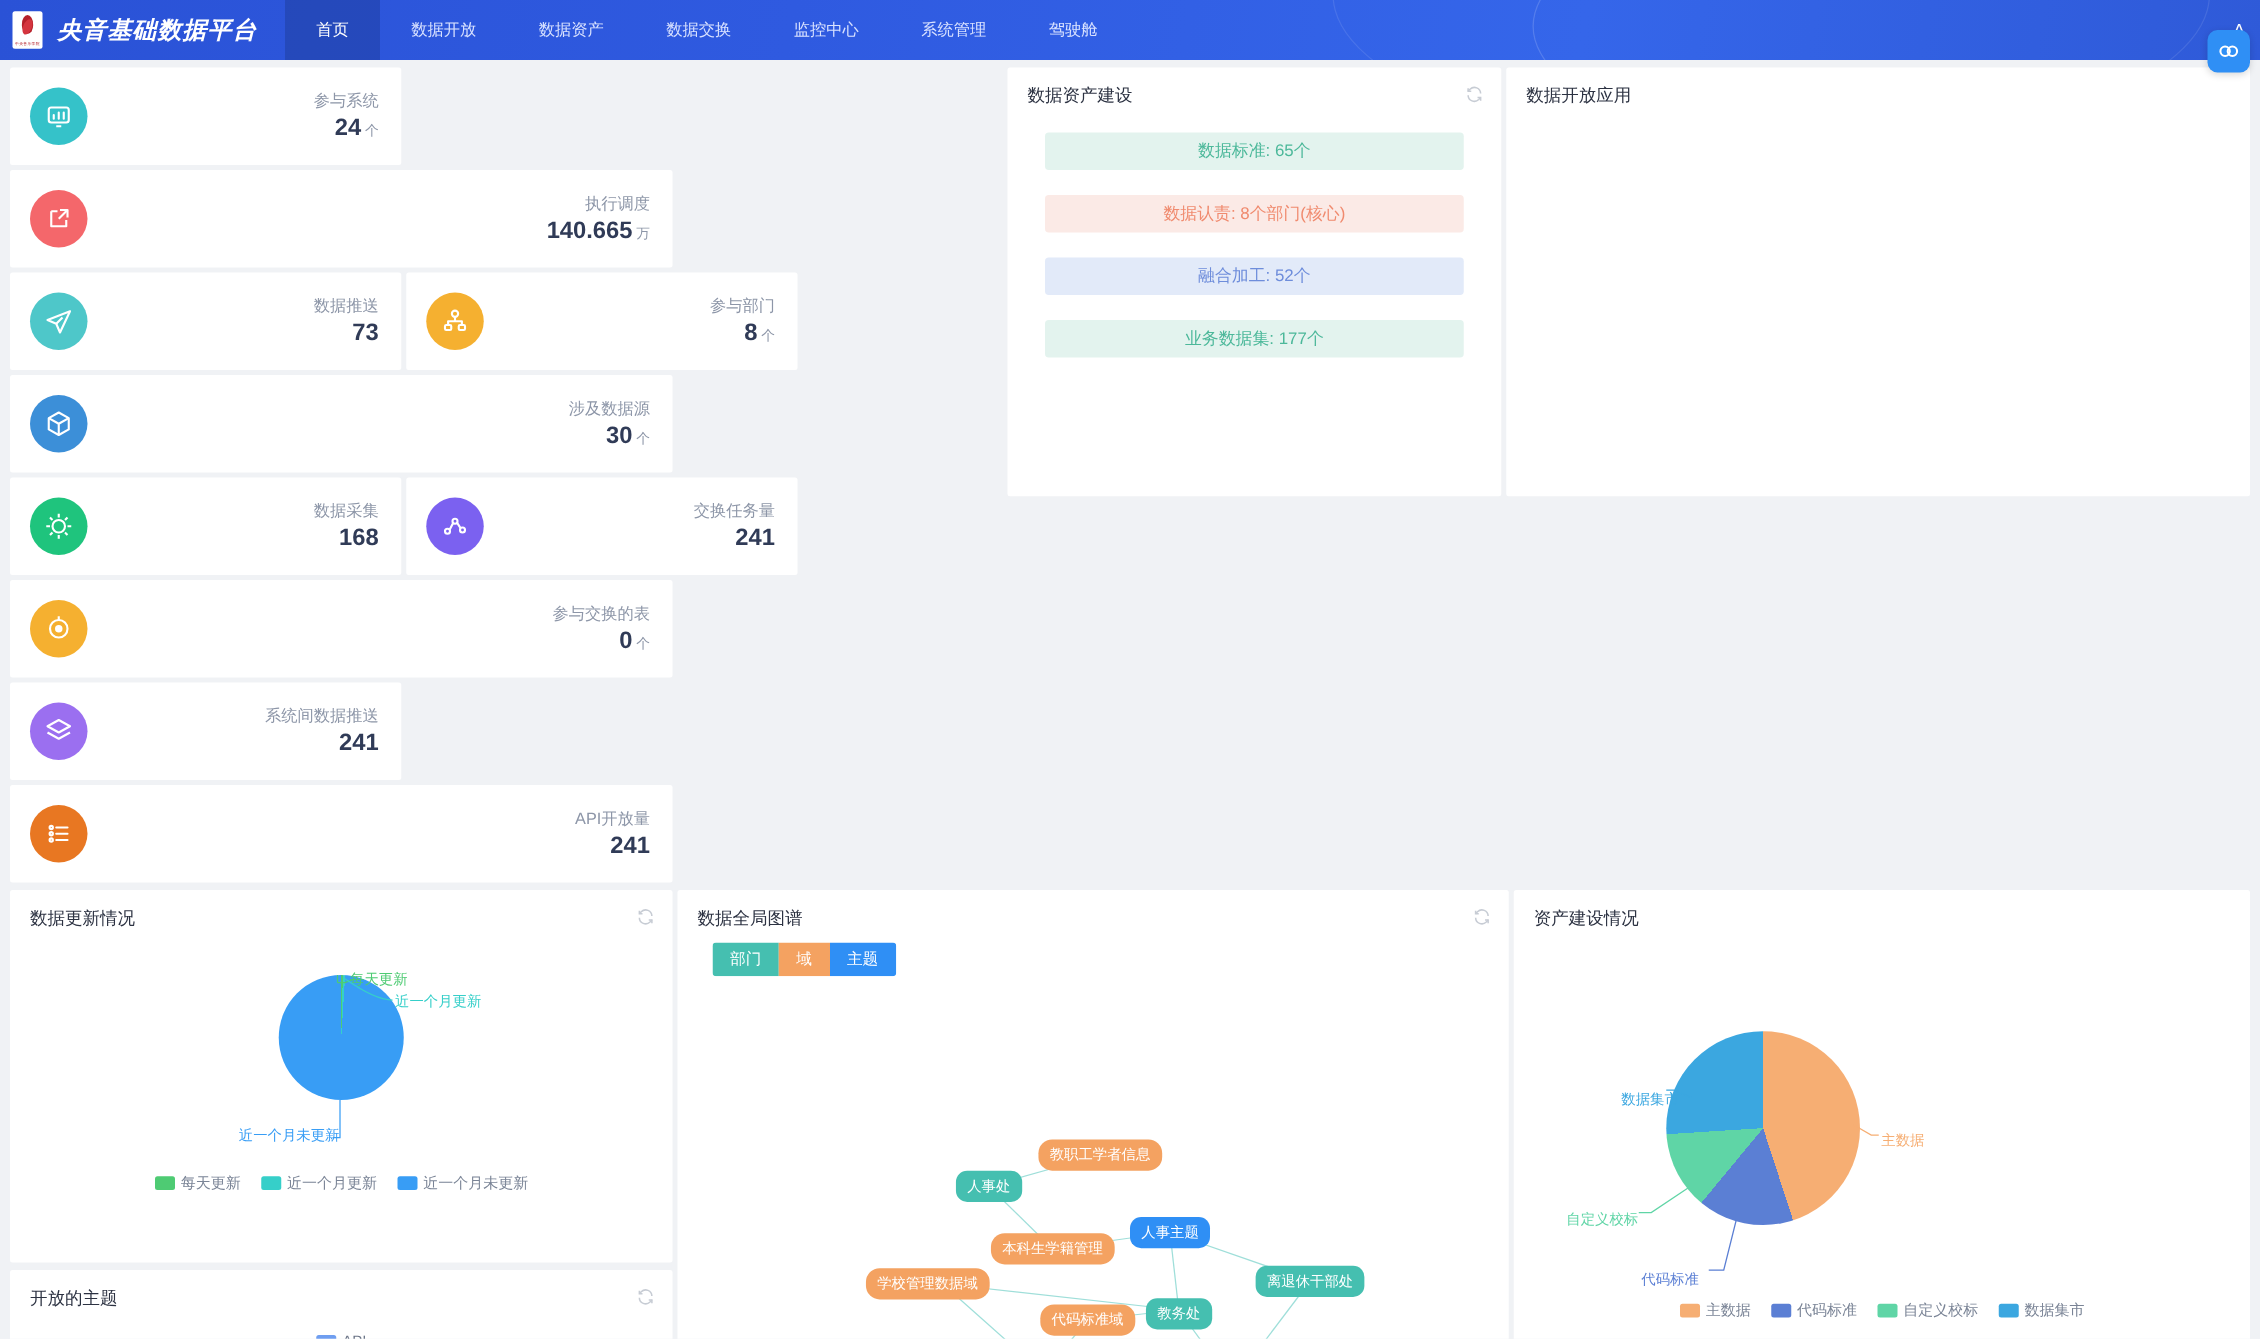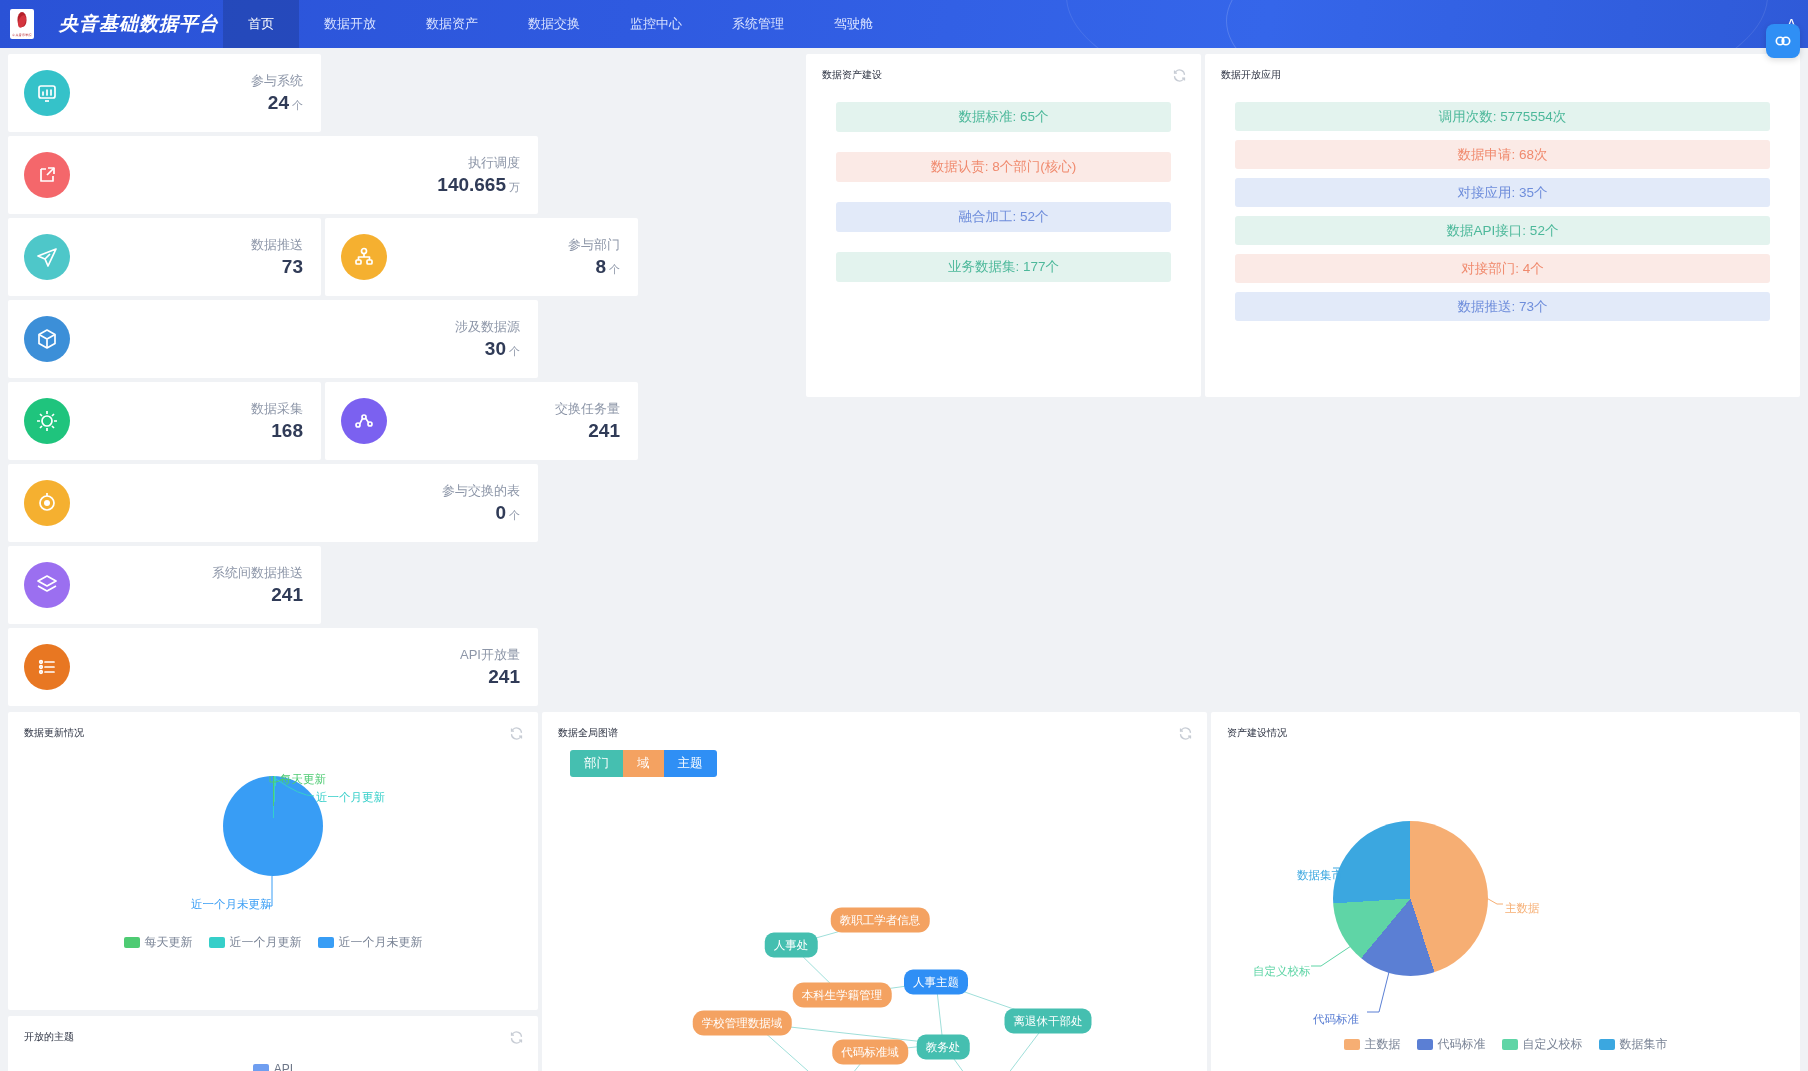--- a/index.html
+++ b/index.html
@@ -34,22 +34,22 @@
     position: absolute;
     right: 40px; top: -130px;
     width: 700px; height: 250px;
     border-radius: 50%;
     border: 1px solid rgba(255,255,255,0.10);
     pointer-events: none;
   }
   .brand {
     display: flex;
     align-items: center;
-    padding: 0 4px 0 10px;
-    gap: 25px;
+    padding: 0 22px 0 10px;
+    gap: 12px;
     z-index: 2;
   }
   .brand-logo {
     width: 24px; height: 30px;
     background: #ffffff;
     border-radius: 2px;
     position: relative;
     flex: none;
     overflow: hidden;
   }
@@ -181,21 +181,21 @@
     color: #8d96a8;
     margin-left: 3px;
   }
 
   .panel {
     background: #fff;
     border-radius: 2px;
     position: relative;
   }
   .panel-title {
-    font-size: 10px;
+    font-size: 14px;
     color: #2c3242;
     padding: 14px 16px 6px 16px;
     font-weight: normal;
   }
   .refresh-icon {
     position: absolute;
     right: 14px; top: 14px;
     width: 15px; height: 15px;
     cursor: pointer;
     opacity: 0.55;
@@ -485,28 +485,20 @@
     <div class="bar-list" id="asset-list">
         <div class="bar-item bi-green">数据标准: 65个</div>
         <div class="bar-item bi-red">数据认责: 8个部门(核心)</div>
         <div class="bar-item bi-blue">融合加工: 52个</div>
         <div class="bar-item bi-green">业务数据集: 177个</div>
       </div>
   </div>
 
   <div class="panel panel-open">
     <div class="panel-title">数据开放应用</div>
-    <div class="bar-list tight" id="open-list">
-        <div class="bar-item bi-green">调用次数: 5775554次</div>
-        <div class="bar-item bi-red">数据申请: 68次</div>
-        <div class="bar-item bi-blue">对接应用: 35个</div>
-        <div class="bar-item bi-green">数据API接口: 52个</div>
-        <div class="bar-item bi-red">对接部门: 4个</div>
-        <div class="bar-item bi-blue">数据推送: 73个</div>
-      </div>
   </div>
 </div>
 
 <div class="row-mid">
 
   <div class="col-left">
 
     <div class="panel panel-update">
       <div class="panel-title">数据更新情况</div>
       <span class="refresh-icon">

